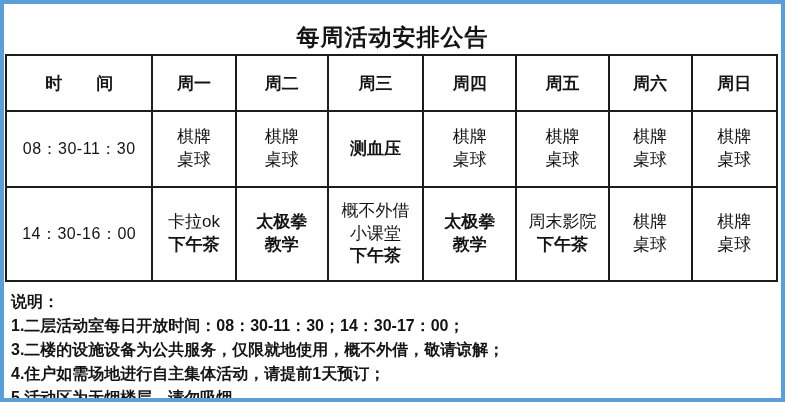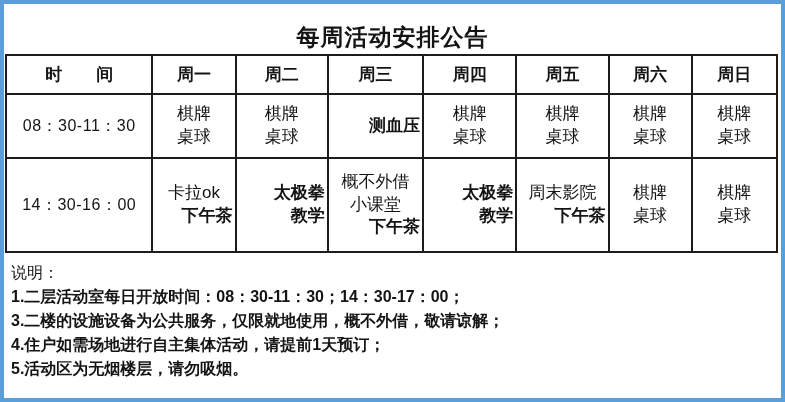--- a/index.html
+++ b/index.html
@@ -13,30 +13,30 @@
     padding-top:18px;height:32px;line-height:30px;letter-spacing:1px;
   }
   table.schedule{
     border-collapse:collapse;table-layout:fixed;
     margin-left:1px;width:773px;
   }
   table.schedule th, table.schedule td{
     border:2px solid #1c1c1c;text-align:center;vertical-align:middle;
     padding:0 2px;overflow:hidden;
   }
-  tr.hdr{height:39px;}
-  tr.r1{height:64px;}
+  tr.hdr{height:56px;}
+  tr.r1{height:76px;}
   tr.r2{height:94px;}
   th.col-head{font-size:17px;font-weight:700;}
   td.time-cell{font-size:16px;font-weight:400;letter-spacing:0.5px;}
   td.act-cell{font-size:17px;line-height:1.35;}
   .line{font-weight:400;}
-  .line.bold{font-weight:700;text-align:right;}
+  .line.bold{font-weight:700;}
   .notes{padding:8px 8px 0 7px;font-size:16px;line-height:24px;font-weight:600;}
-  .notes .heading{font-weight:400;}
+  .notes .heading{font-weight:700;}
   .note-line{white-space:nowrap;}
   
   col.c-time{width:146px;}
   col.c-mon{width:83px;}
   col.c-tue{width:92px;}
   col.c-wed{width:95px;}
   col.c-thu{width:93px;}
   col.c-fri{width:92px;}
   col.c-sat{width:83px;}
   col.c-sun{width:85px;}

